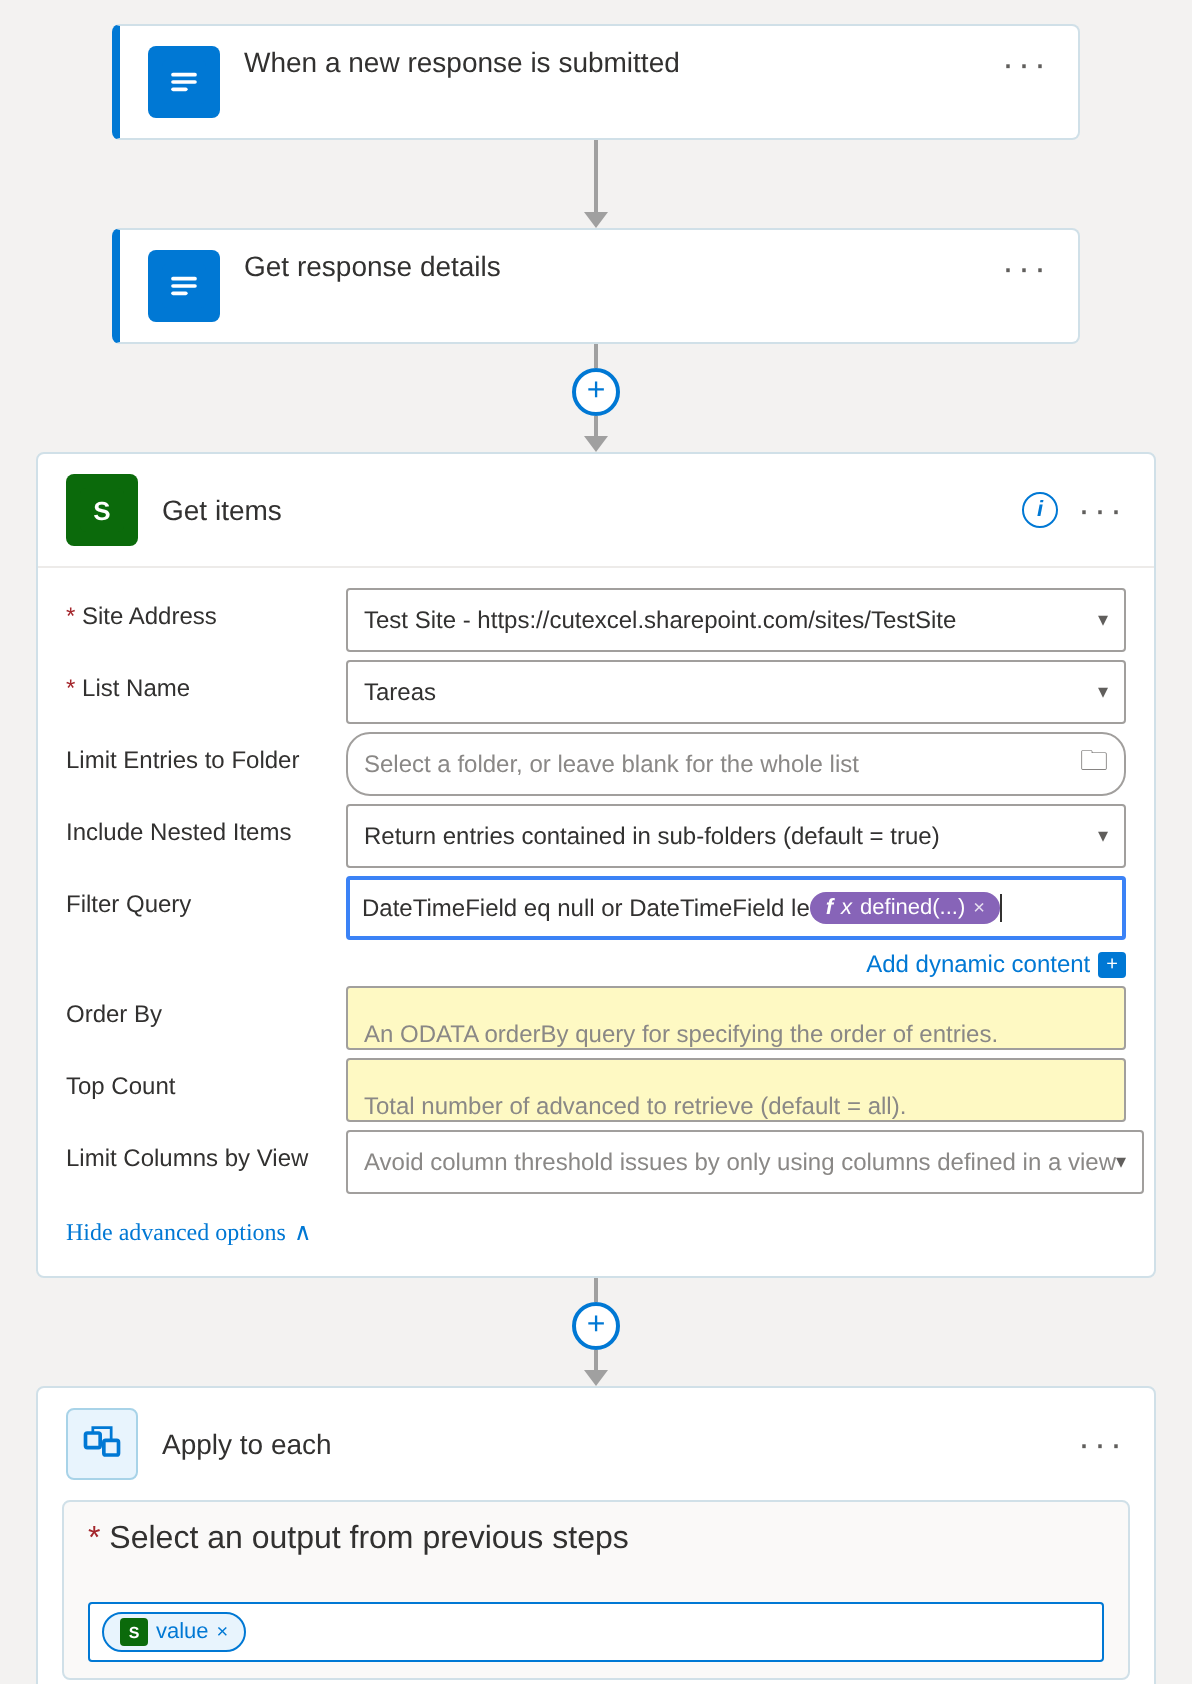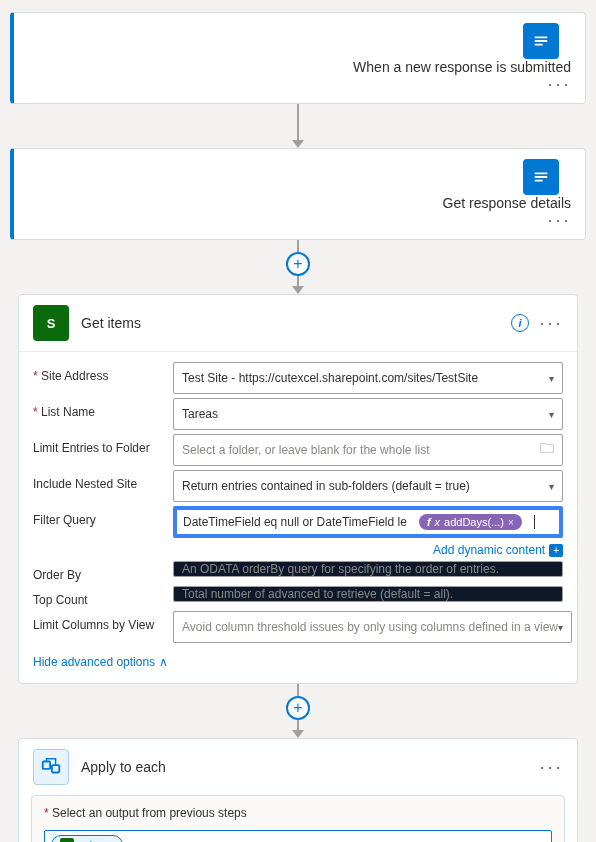--- a/index.html
+++ b/index.html
@@ -13,29 +13,28 @@
     }
     .flow-container {
       display: flex;
       flex-direction: column;
       align-items: center;
       padding: 12px 10px;
       gap: 0;
     }
     
     .step-card {
-      width: 576px;
+      width: 484px;
       background: #fff;
       border: 1px solid #d0e0e8;
       border-radius: 4px;
       display: flex;
-      align-items: flex-end;
+      align-items: flex-start;
       padding: 10px 14px;
       position: relative;
-      flex-direction: column;
     }
     .step-card.teal-border {
       border-left: 4px solid #0078d4;
     }
     .step-icon {
       width: 36px;
       height: 36px;
       border-radius: 4px;
       display: flex;
       align-items: center;
@@ -184,41 +183,41 @@
       font-size: 12px;
       color: #323130;
       overflow: hidden;
       text-overflow: ellipsis;
       white-space: nowrap;
     }
     .input-folder {
       width: 100%;
       height: 32px;
       border: 1px solid #a19f9d;
-      border-radius: 2px;
+      border-radius: 12px;
       padding: 0 8px;
       font-size: 12px;
       color: #8a8886;
       display: flex;
       align-items: center;
       justify-content: space-between;
       background: #fff;
     }
     .filter-query-box {
       width: 100%;
       min-height: 32px;
-      border: 4px solid #3b82f6;
+      border: 2px solid #3b82f6;
       border-radius: 2px;
       padding: 4px 6px;
       font-size: 12px;
       color: #323130;
       display: flex;
       align-items: center;
       flex-wrap: wrap;
-      gap: 12px;
+      gap: 0;
       background: #fff;
       text-align: center;
     }
     .filter-text {
       font-size: 12px;
       color: #323130;
     }
     .token-fx {
       display: inline-flex;
       align-items: center;
@@ -256,35 +255,36 @@
     }
     .add-dynamic-link .blue-box-icon {
       background: #0078d4;
       color: #fff;
       font-size: 10px;
       padding: 1px 4px;
       border-radius: 2px;
     }
     .plain-input {
       width: 100%;
-      height: 16px;
+      height: 32px;
       border: 1px solid #a19f9d;
       border-radius: 2px;
       padding: 0 8px;
       font-size: 12px;
       color: #8a8886;
       display: flex;
-      align-items: center;
-      background: #0f172a;
+      align-items: flex-end;
+      background: #fef9c3;
     }
     .hide-advanced {
       padding: 8px 0 4px 0;
       display: flex;
       align-items: flex-end;
       gap: 6px;
+      font-family: Liberation Serif, serif;
     }
     .hide-advanced a {
       font-size: 12px;
       color: #0078d4;
       text-decoration: none;
       display: flex;
       align-items: center;
       gap: 4px;
     }
     .info-icon {
@@ -318,23 +318,23 @@
     .apply-each-body {
       border: 1px solid #d0e0e8;
       margin: 0 12px 12px 12px;
       border-radius: 4px;
       background: #faf9f8;
     }
     .apply-select-row {
       padding: 10px 12px 8px 12px;
     }
     .apply-select-label {
-      font-size: 12px;
+      font-size: 16px;
       color: #a4262c;
-      margin-bottom: 10px;
+      margin-bottom: 22px;
     }
     .apply-select-label span {
       color: #323130;
     }
     .value-token {
       display: inline-flex;
       align-items: center;
       background: #e8f4fd;
       border: 1px solid #0078d4;
       border-radius: 12px;
@@ -449,38 +449,38 @@
         <div class="field-label">Limit Entries to Folder</div>
         <div class="field-input">
           <div class="input-folder">
             <span style="font-size:12px;color:#8a8886;">Select a folder, or leave blank for the whole list</span>
             <span style="color:#605e5c;font-size:14px;">🗀</span>
           </div>
         </div>
       </div>
 
       <div class="field-row">
-        <div class="field-label">Include Nested Site</div>
+        <div class="field-label">Include Nested Items</div>
         <div class="field-input">
           <div class="input-box">
             <span class="input-box-text">Return entries contained in sub-folders (default = true)</span>
             <span class="chevron">▾</span>
           </div>
         </div>
       </div>
 
       <div class="field-row">
         <div class="field-label">Filter Query</div>
         <div class="field-input">
           <div class="filter-query-box">
             <span class="filter-text">DateTimeField eq null or DateTimeField le</span>
             <span class="token-fx">
               <span style="font-style:italic;font-weight:bold;">f</span>
                 <span style="font-style:italic;">x</span>
-              <span>addDays(...)</span>
+              <span>defined(...)</span>
               <span class="close-x">×</span>
             </span>
             <span class="cursor-blink"></span>
           </div>
           <div class="add-dynamic-link">
             <a href="#">
               <span>Add dynamic content</span>
               <span class="blue-box-icon">+</span>
             </a>
           </div>

